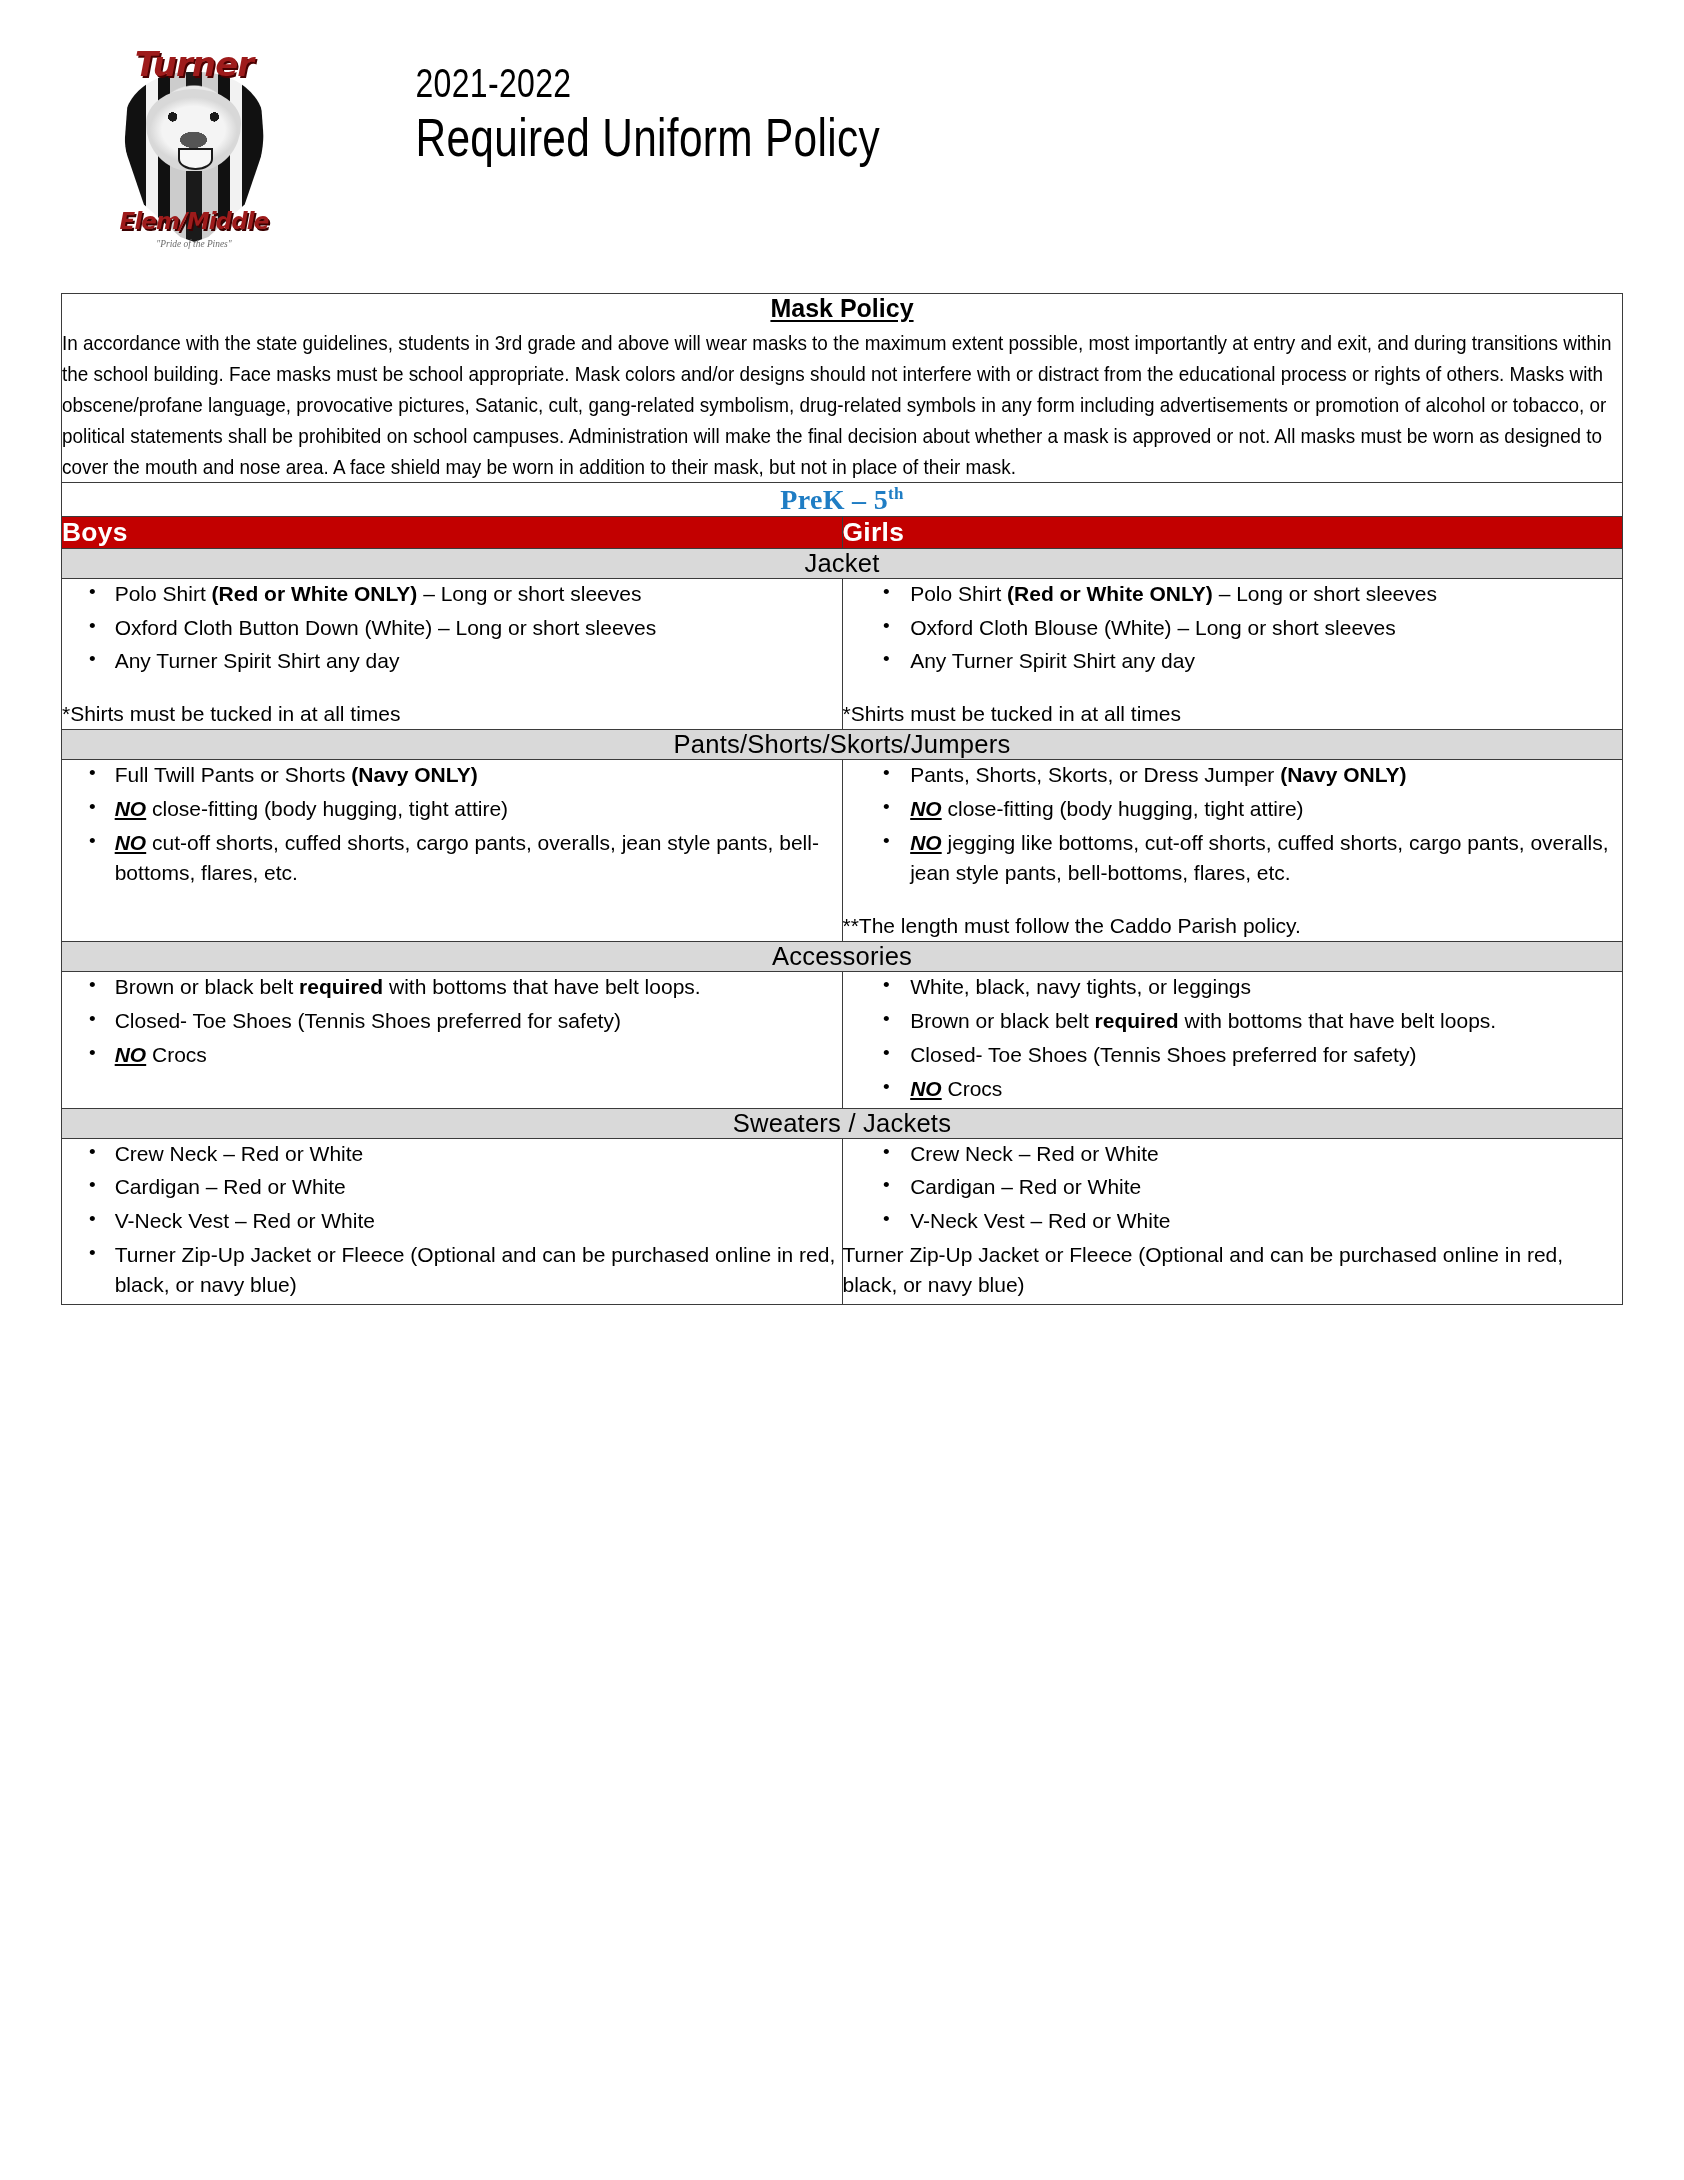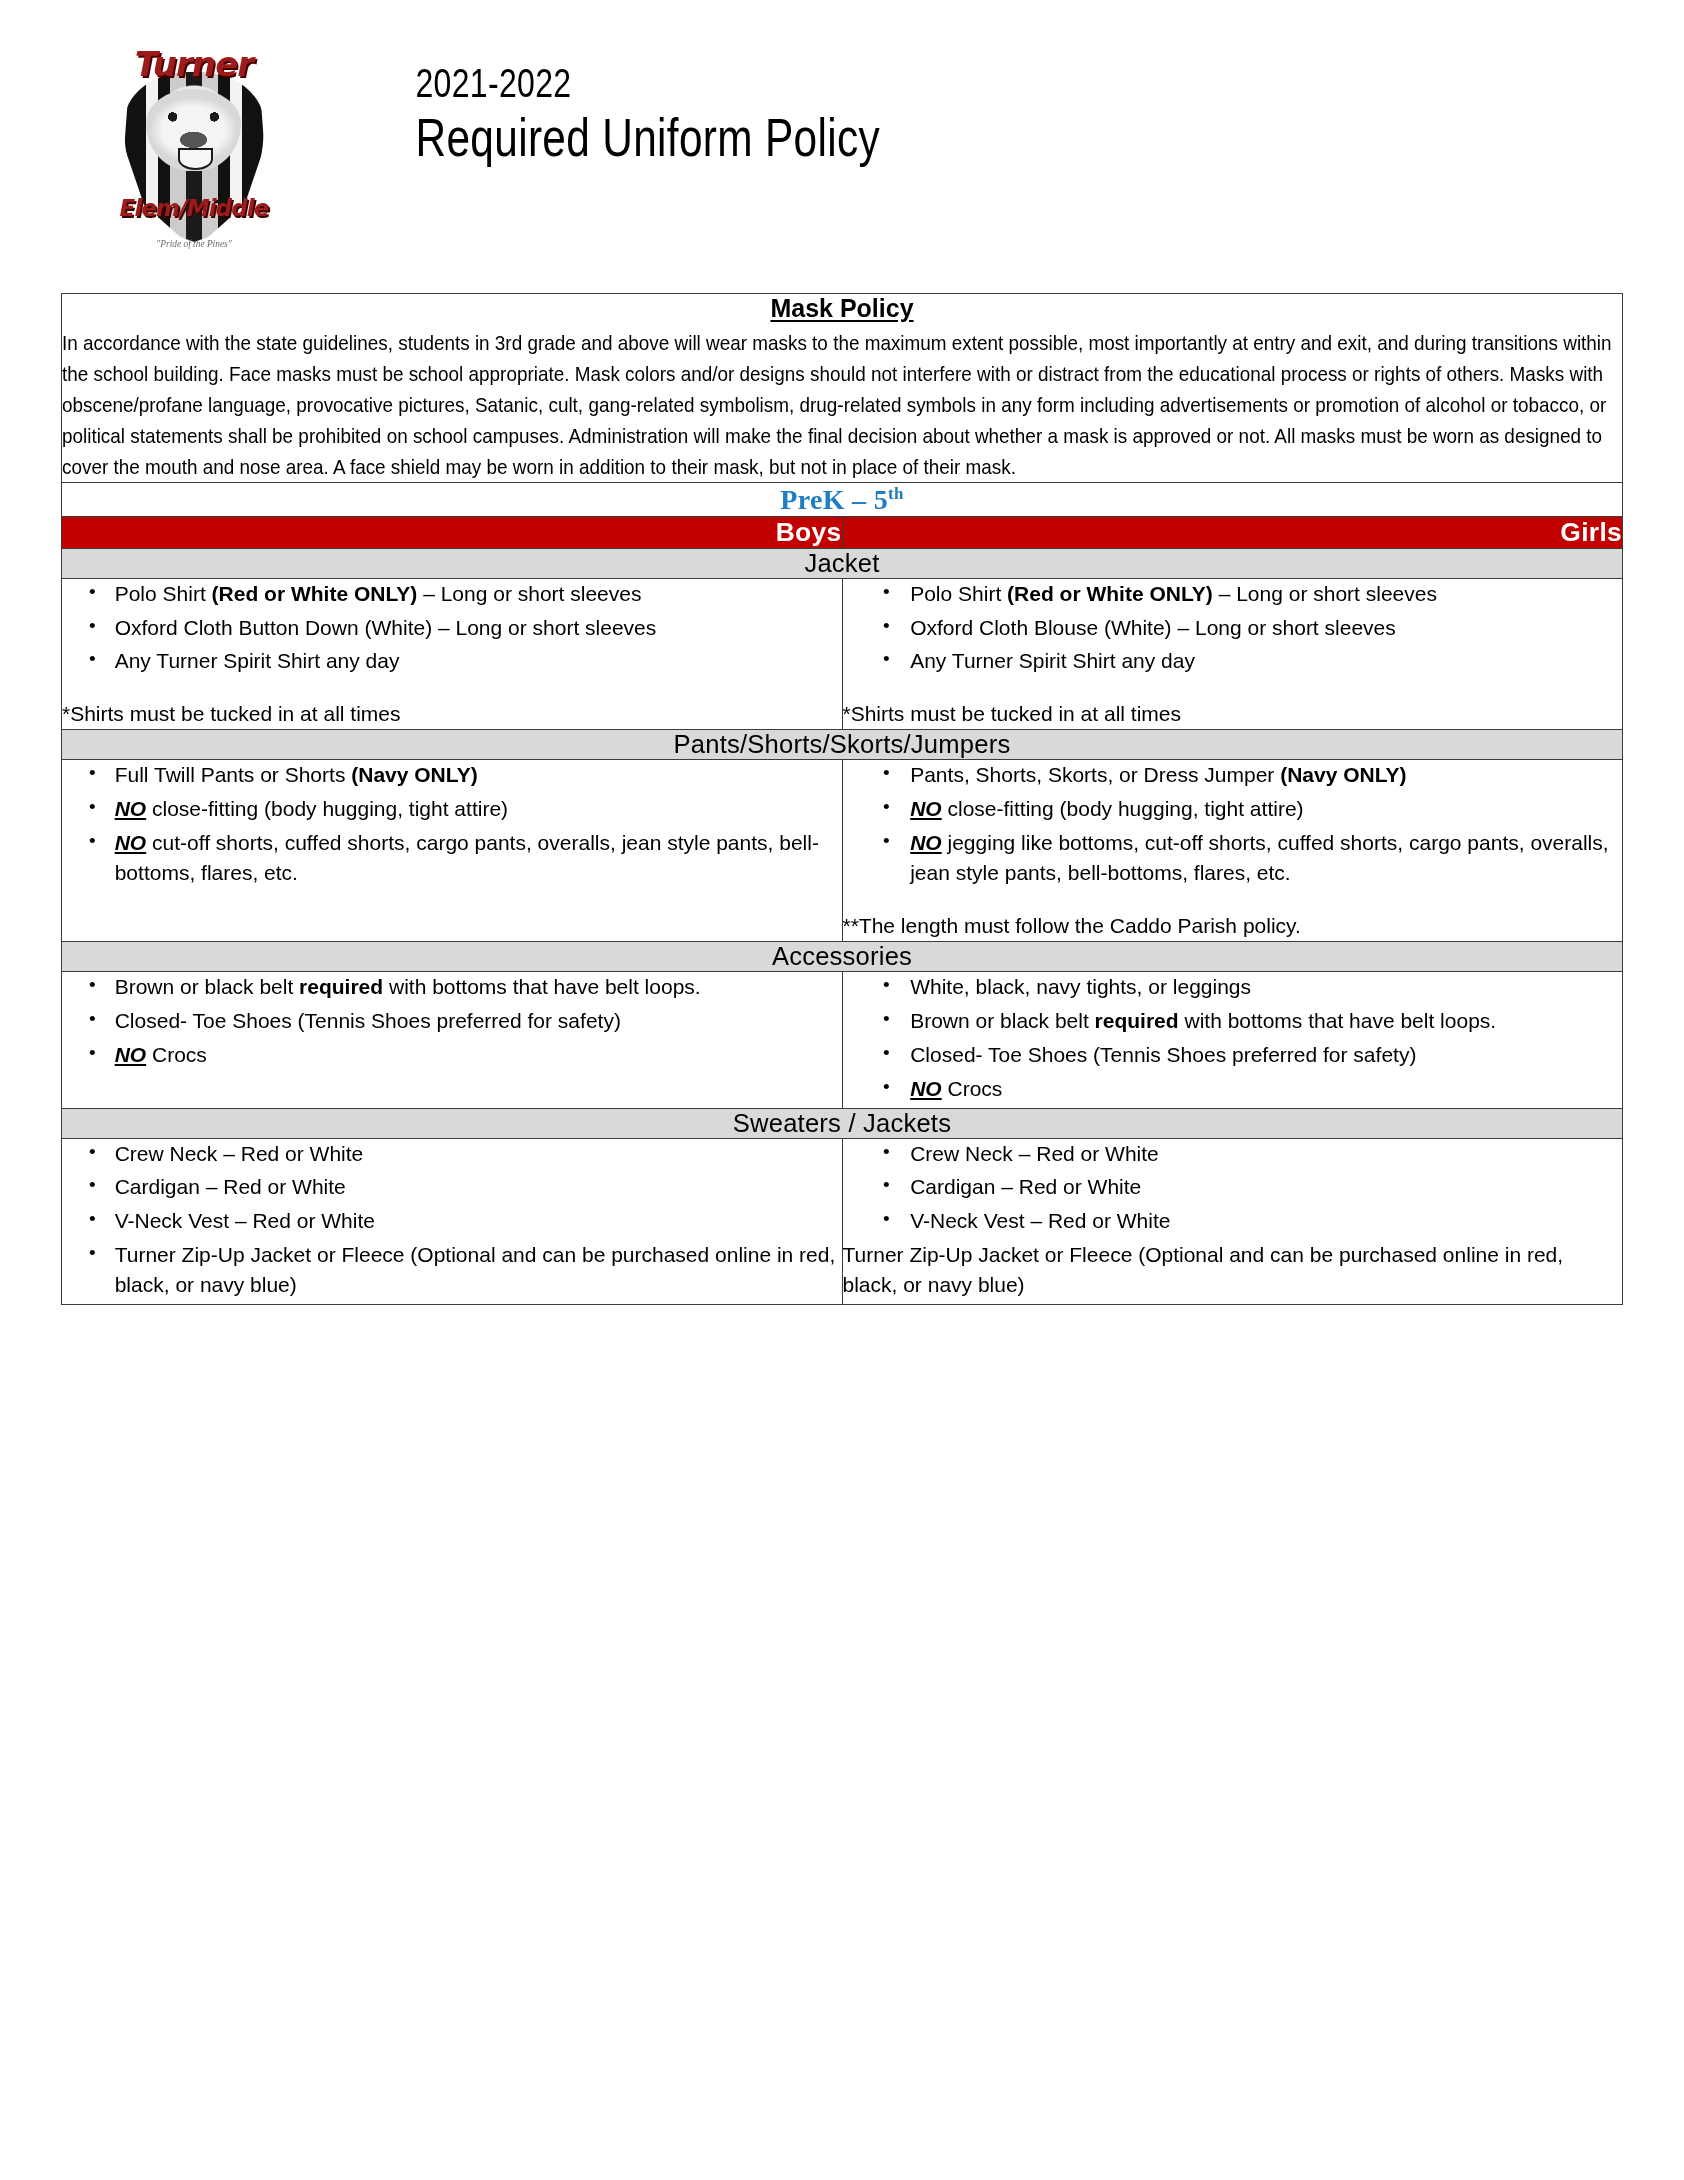--- a/index.html
+++ b/index.html
@@ -92,21 +92,21 @@
     left: 34%;
     top: 72%;
     width: 32%;
     height: 22%;
     background: #f7f7f7;
     border: 2.6px solid #1a1a1a;
     border-radius: 0 0 50% 50%;
   }
   .logo-word-bottom {
     position: absolute;
-    top: 154px;
+    top: 167px;
     left: 0;
     width: 170px;
     text-align: center;
     font-family: "DejaVu Sans", sans-serif;
     font-weight: bold;
     font-style: italic;
     font-size: 23px;
     letter-spacing: -0.9px;
     color: #9e1b1b;
     text-shadow: 1.7px 1.7px 0 #3a0000;
@@ -197,21 +197,21 @@
     font-size: 28px;
     color: #1f7dc4;
     letter-spacing: 0.3px;
   }
   .prek-text sup { font-size: 17px; vertical-align: super; }
 
   
   .gender-cell {
     background: #c20000;
     color: #ffffff;
-    text-align: right;
+    text-align: left;
     padding: 7.7px 0 9.4px 0;
     border-color: #3b3b3b;
   }
   .gender-label {
     font-family: "Liberation Sans", sans-serif;
     font-weight: bold;
     font-size: 26.4px;
     letter-spacing: 0.3px;
   }
 

